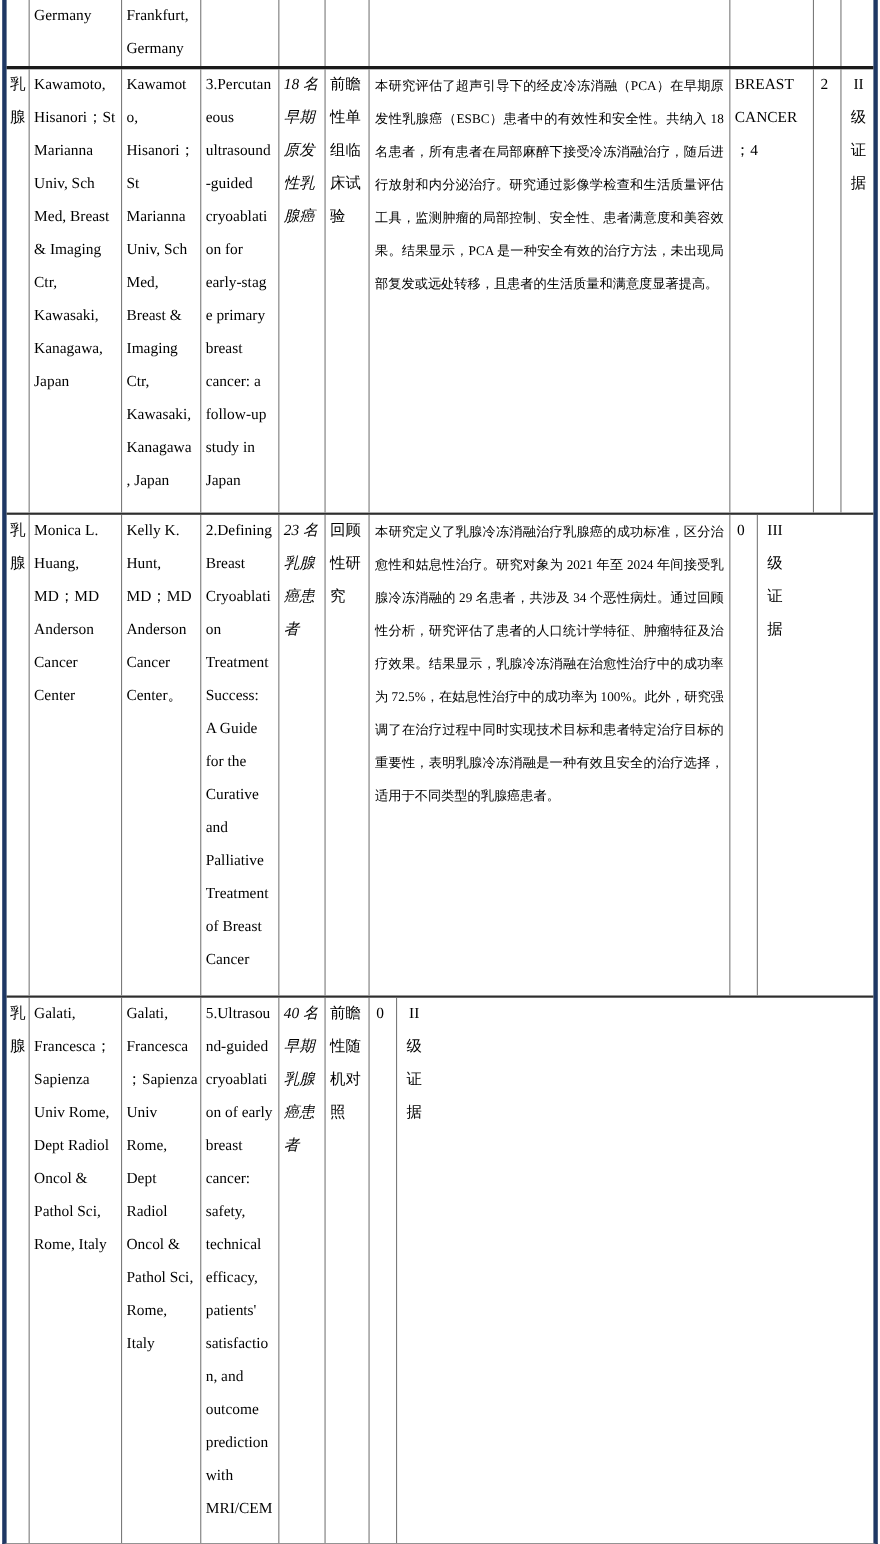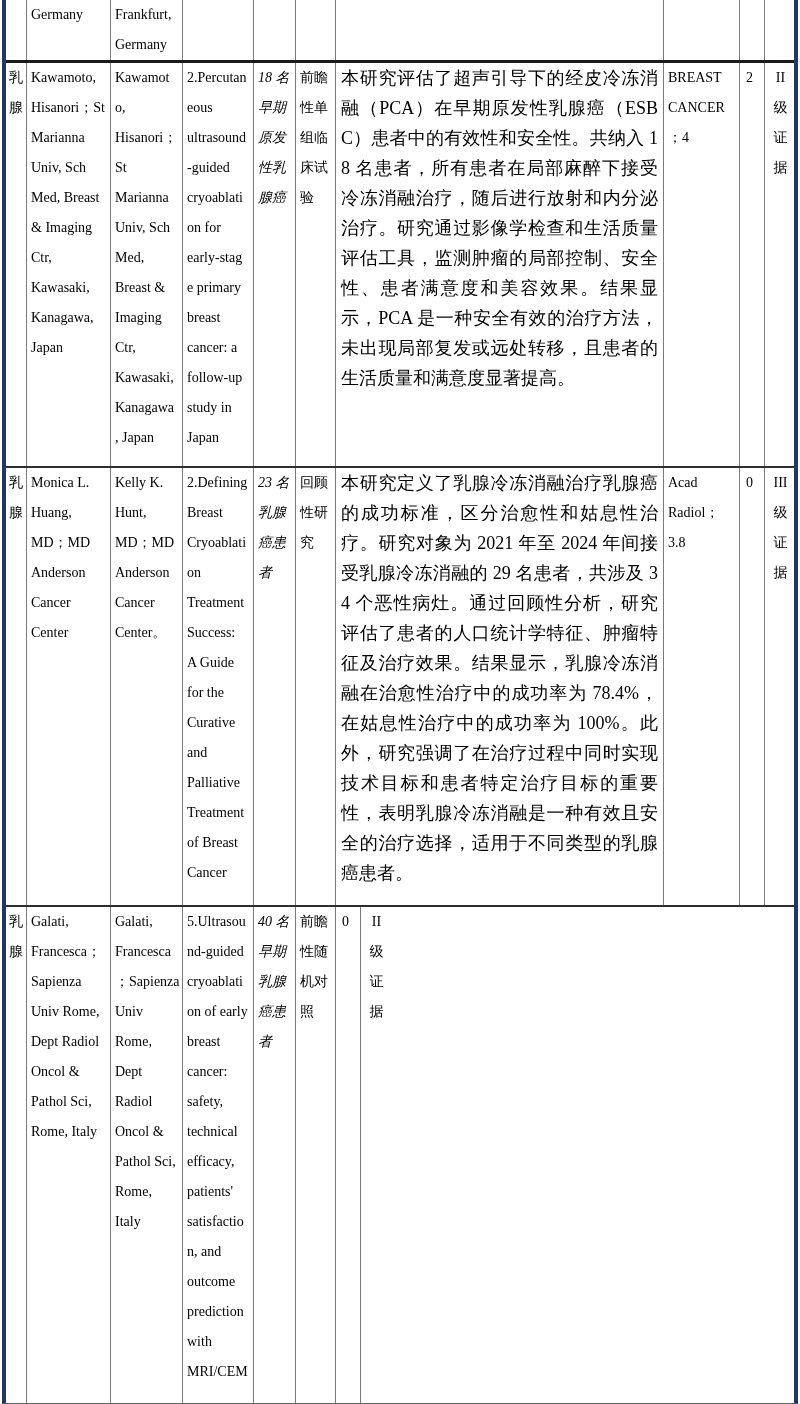--- a/index.html
+++ b/index.html
@@ -38,21 +38,21 @@
   .c-cat{width:21px;padding-left:3px;}
   .c-a1{width:84px;}
   .c-a2{width:72px;}
   .c-title{width:71px;}
   .c-pat{width:42px;font-style:italic;}
   .c-type{width:40px;}
   .c-sum{
     width:328px;
     white-space:normal;
     text-align:justify;
-    font-size:18px;
+    font-size:12px;
     word-break:break-all;
     padding:0 5px 4px 5px;
   }
   .c-jrn{width:76px;}
   .c-cnt{width:25px;padding-left:6px;}
   .c-evd{width:29px;text-align:center;}
 </style>
 </head>
 <body>
 
@@ -92,21 +92,21 @@
 St
 Marianna
 Univ, Sch
 Med,
 Breast &amp;
 Imaging
 Ctr,
 Kawasaki,
 Kanagawa
 , Japan</div>
-      <div class="td c-title">2.Percutan
+      <div class="td c-title">3.Percutan
 eous
 ultrasound
 -guided
 cryoablati
 on for
 early-stag
 e primary
 breast
 cancer: a
 follow-up
@@ -162,24 +162,21 @@
 Treatment
 of Breast
 Cancer</div>
       <div class="td c-pat">23 名
 乳腺
 癌患
 者</div>
       <div class="td c-type">回顾
 性研
 究</div>
-      <div class="td c-sum">本研究定义了乳腺冷冻消融治疗乳腺癌的成功标准，区分治愈性和姑息性治疗。研究对象为 2021 年至 2024 年间接受乳腺冷冻消融的 29 名患者，共涉及 34 个恶性病灶。通过回顾性分析，研究评估了患者的人口统计学特征、肿瘤特征及治疗效果。结果显示，乳腺冷冻消融在治愈性治疗中的成功率为 78.4%，在姑息性治疗中的成功率为 100%。此外，研究强调了在治疗过程中同时实现技术目标和患者特定治疗目标的重要性，表明乳腺冷冻消融是一种有效且安全的治疗选择，适用于不同类型的乳腺癌患者。</div>
-      <div class="td c-jrn">Acad
-Radiol；
-3.8</div>
+      <div class="td c-sum">本研究定义了乳腺冷冻消融治疗乳腺癌的成功标准，区分治愈性和姑息性治疗。研究对象为 2021 年至 2024 年间接受乳腺冷冻消融的 29 名患者，共涉及 34 个恶性病灶。通过回顾性分析，研究评估了患者的人口统计学特征、肿瘤特征及治疗效果。结果显示，乳腺冷冻消融在治愈性治疗中的成功率为 72.5%，在姑息性治疗中的成功率为 100%。此外，研究强调了在治疗过程中同时实现技术目标和患者特定治疗目标的重要性，表明乳腺冷冻消融是一种有效且安全的治疗选择，适用于不同类型的乳腺癌患者。</div>
       <div class="td c-cnt">0</div>
       <div class="td c-evd">III
 级
 证
 据</div>
     </div>
 
     <div class="tr tr-3">
       <div class="td c-cat">乳
 腺</div>

